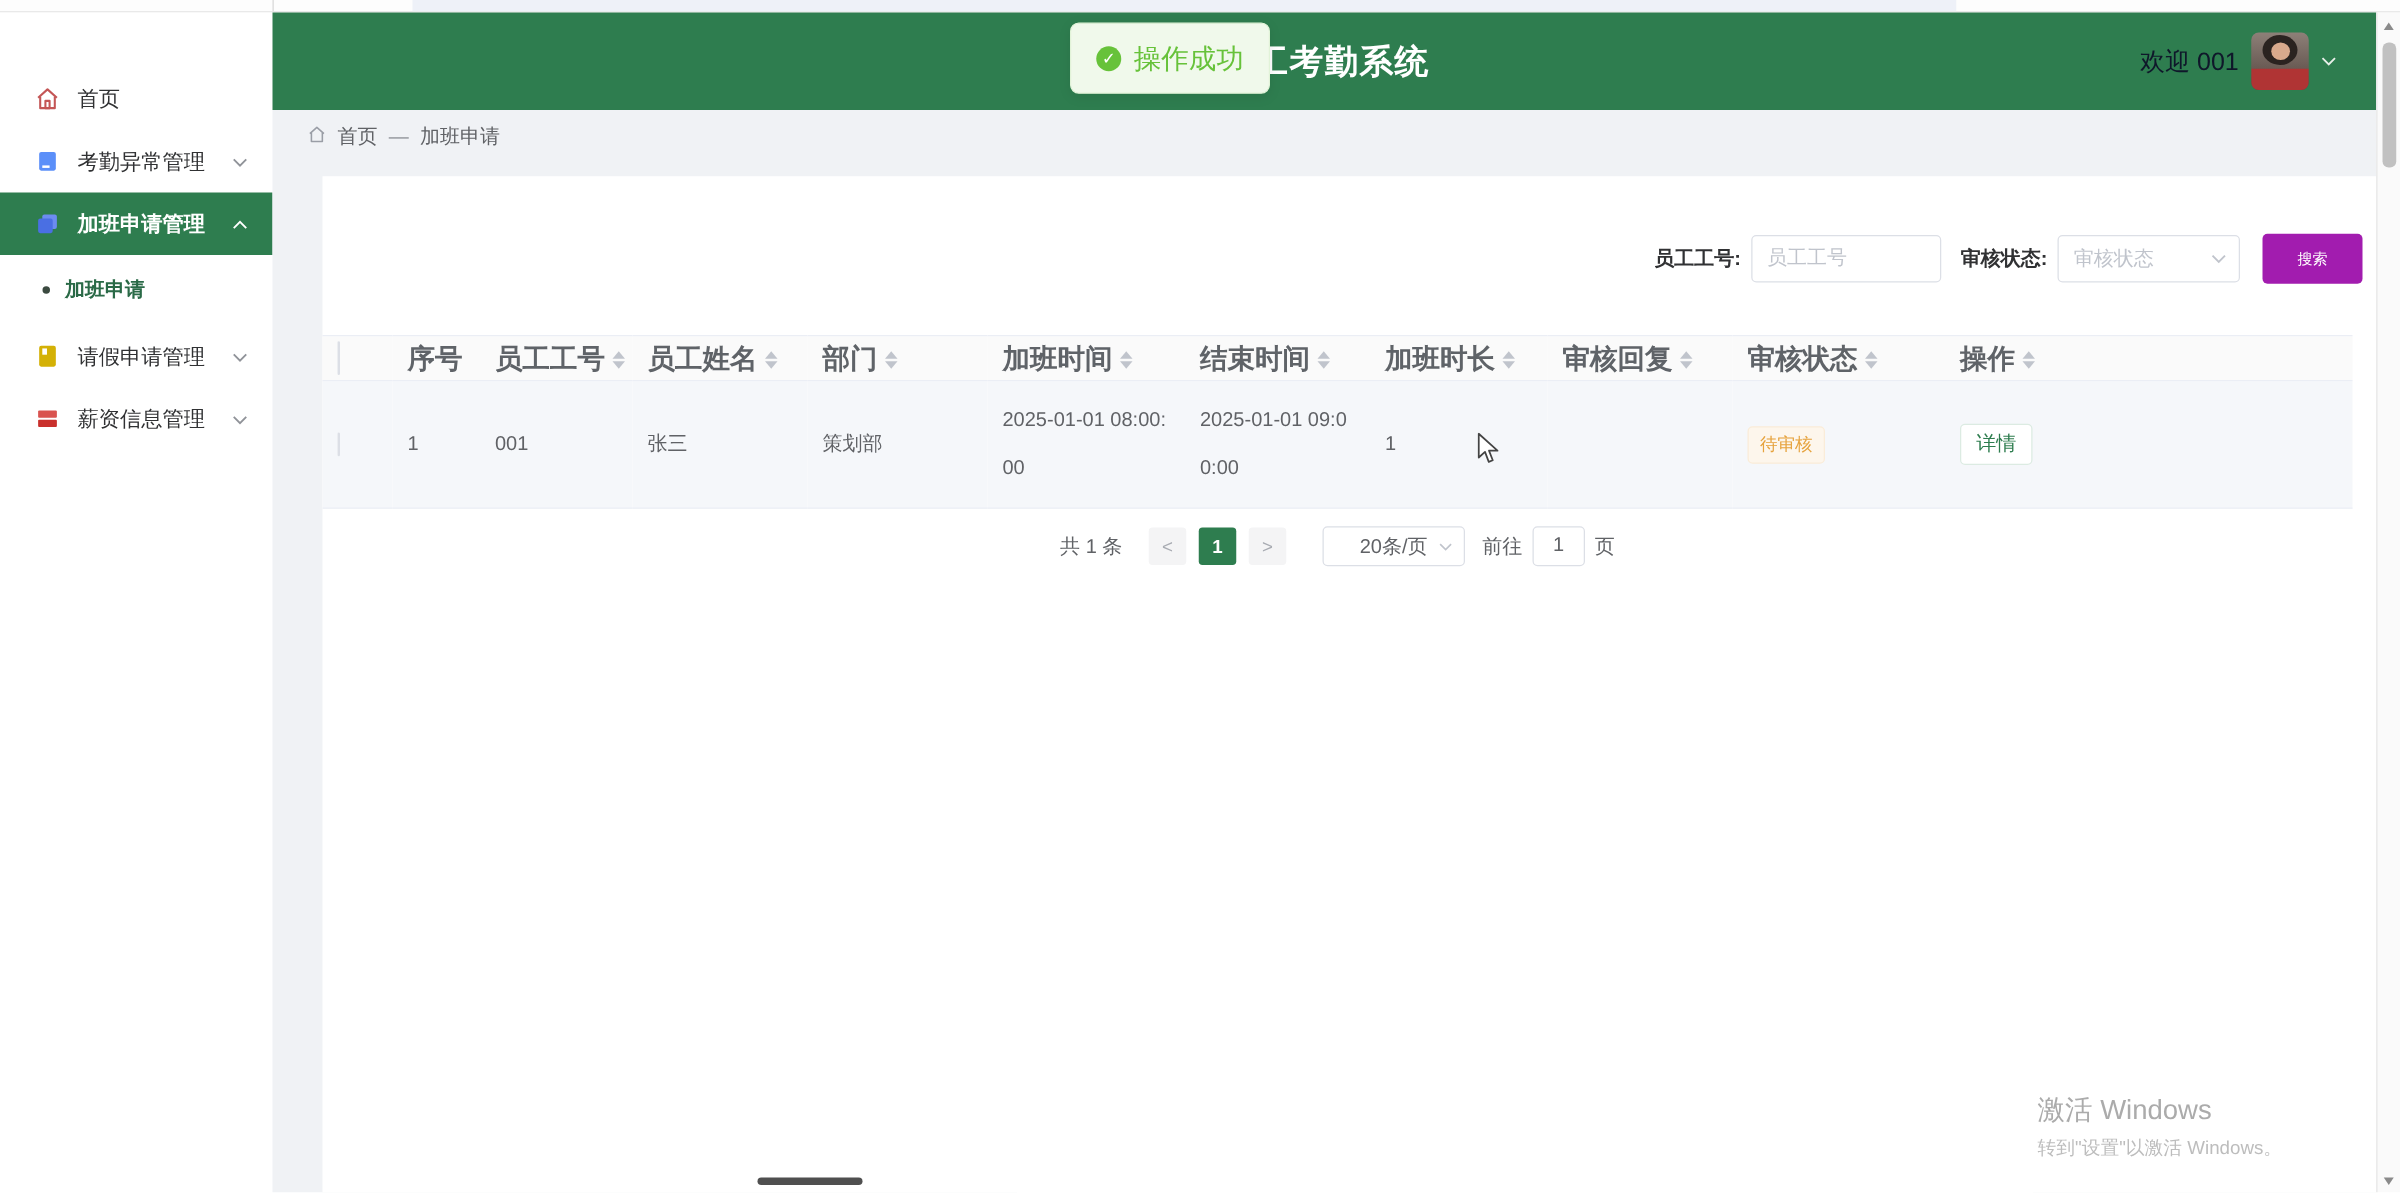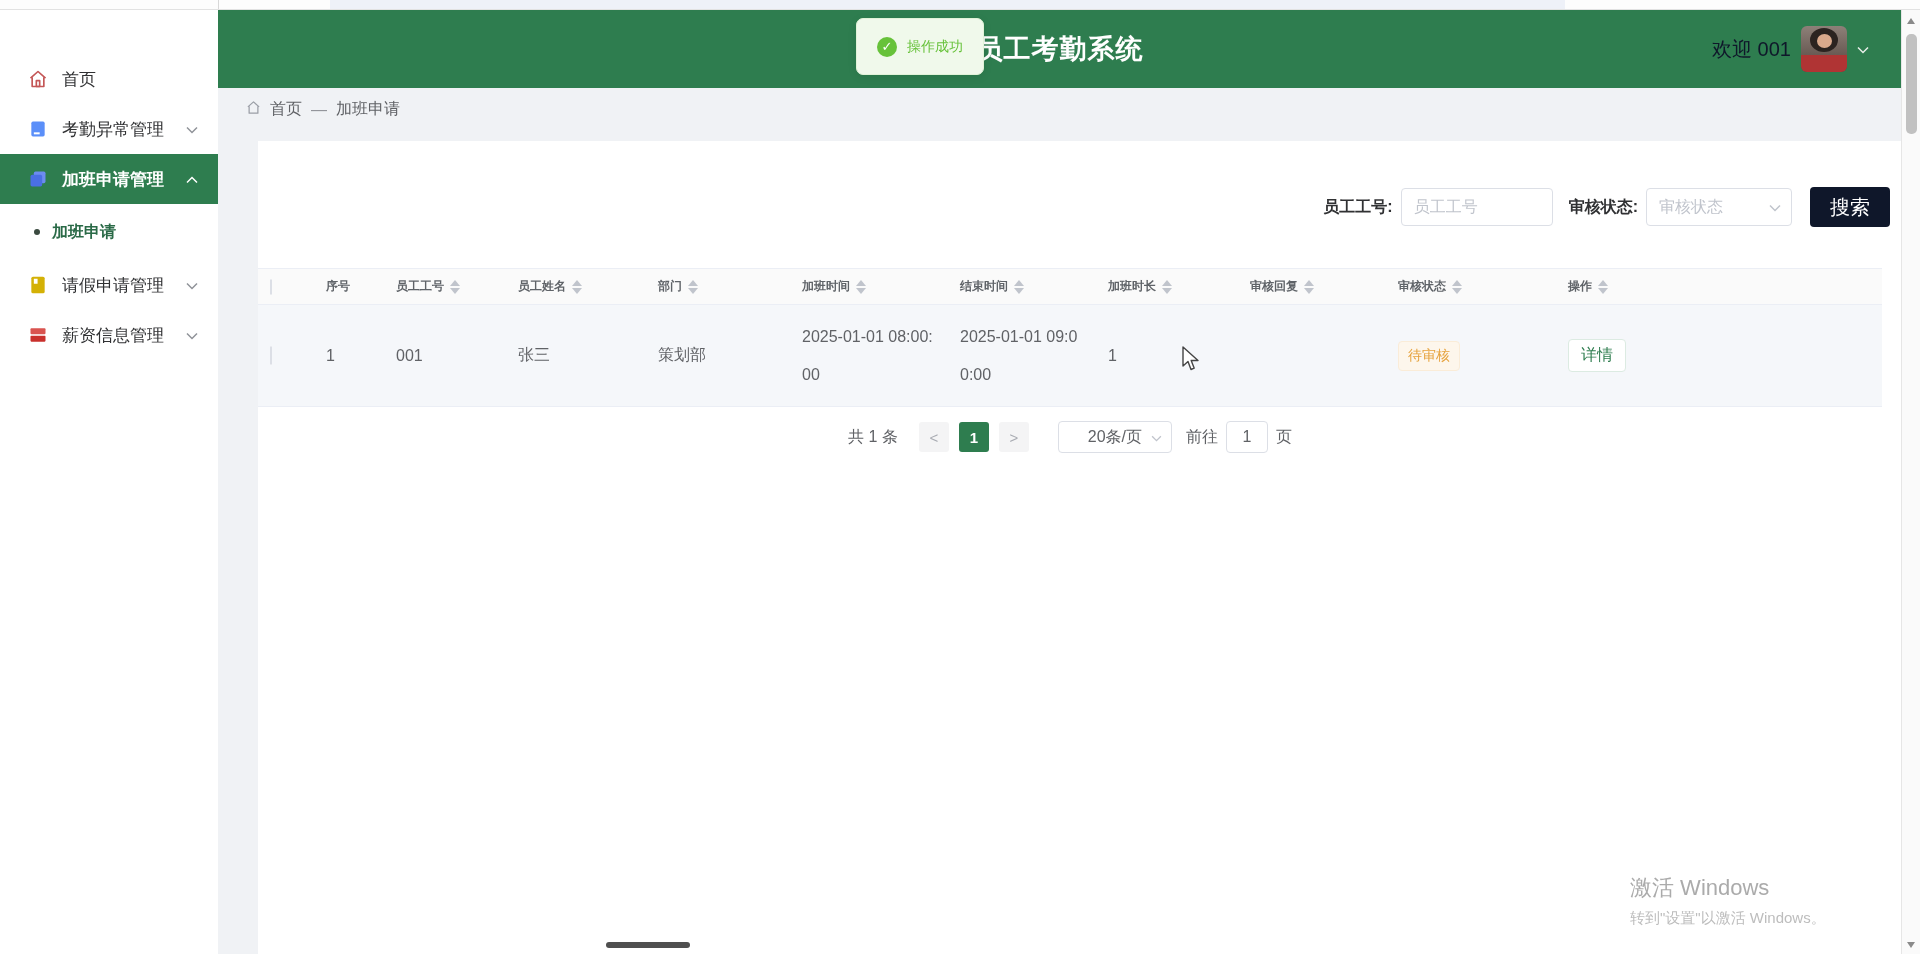--- a/index.html
+++ b/index.html
@@ -29,42 +29,42 @@
   .user-area{position:absolute;right:32px;top:50%;transform:translateY(-50%);display:flex;align-items:center;gap:10px;}
   .welcome{color:#0f172a;font-size:20px;white-space:nowrap;}
   .avatar{width:46px;height:46px;border-radius:6px;position:relative;overflow:hidden;background:linear-gradient(180deg,#8d8078 0%,#6e5f58 55%,#55463f 100%);cursor:pointer;}
   .avatar .hair{position:absolute;top:2px;left:9px;width:28px;height:24px;border-radius:50%;background:#2b2320;}
   .avatar .face{position:absolute;top:8px;left:16px;width:15px;height:14px;border-radius:50%;background:#d9a98c;}
   .avatar .shirt{position:absolute;bottom:0;left:0;width:100%;height:17px;background:#b03434;}
 
   
   .toast{position:absolute;left:856px;top:18px;height:57px;padding:0 20px;background:#f0f9eb;border:1px solid #e1f3d8;border-radius:7px;display:flex;align-items:center;gap:10px;z-index:20;box-shadow:0 2px 10px rgba(0,0,0,.08);}
   .toast .t-icon{width:20px;height:20px;border-radius:50%;background:#67c23a;color:#fff;font-size:13px;line-height:20px;text-align:center;flex:0 0 20px;}
-  .toast .t-text{color:#67c23a;font-size:14px;white-space:nowrap;font-family:Liberation Mono, monospace;}
+  .toast .t-text{color:#67c23a;font-size:22px;white-space:nowrap;font-family:Liberation Mono, monospace;}
 
   
   .main-bg{position:absolute;left:218px;top:88px;width:1683px;height:866px;background:#f0f2f5;}
   .breadcrumb{position:absolute;left:246px;top:99px;display:flex;align-items:center;gap:9px;font-size:16px;color:#606266;z-index:2;}
   .breadcrumb .b-sep{color:#909399;}
   .card{position:absolute;left:258px;top:141px;width:1748px;height:813px;background:#ffffff;}
 
   
   .filter-row{position:absolute;top:46px;right:10px;display:flex;align-items:center;height:40px;}
   .f-label{font-size:16px;font-weight:bold;color:#303133;white-space:nowrap;}
   .f-input{width:152px;height:38px;border:1px solid #dcdfe6;border-radius:4px;margin:0 16px 0 8px;padding:0 12px;font-size:16px;color:#606266;outline:none;font-family:inherit;}
   .f-input::placeholder{color:#c0c4cc;}
   .f-select{width:146px;height:38px;border:1px solid #dcdfe6;border-radius:4px;margin-left:8px;padding:0 28px 0 12px;font-size:16px;color:#c0c4cc;display:flex;align-items:center;position:relative;cursor:pointer;background:#fff;}
   .f-select .sel-caret{position:absolute;right:10px;top:50%;transform:translateY(-50%);}
-  .btn{height:40px;border:none;border-radius:4px;background:#0f172a;color:#fff;font-size:20px;cursor:pointer;font-family:inherit;white-space:nowrap;}
+  .btn{height:40px;border:none;border-radius:4px;background:#a21caf;color:#fff;font-size:12px;cursor:pointer;font-family:inherit;white-space:nowrap;}
   .btn.search{width:80px;margin-left:18px;}
   .btn.add{width:62px;margin-left:44px;}
 
   
   .tbl{position:absolute;left:0;top:127px;width:1624px;border-collapse:collapse;table-layout:fixed;}
-  .tbl th{height:36px;background:#fafafa;border-top:1px solid #ebeef5;border-bottom:1px solid #ebeef5;font-size:12px;font-weight:bold;color:#5f6368;text-align:left;padding:0 12px;white-space:nowrap;}
+  .tbl th{height:36px;background:#fafafa;border-top:1px solid #ebeef5;border-bottom:1px solid #ebeef5;font-size:22px;font-weight:bold;color:#5f6368;text-align:left;padding:0 12px;white-space:nowrap;}
   .tbl td{height:102px;background:#f5f7fa;border-bottom:1px solid #ebeef5;font-size:16px;color:#606266;text-align:left;padding:0 12px;vertical-align:middle;}
   .caret{display:inline-flex;flex-direction:column;gap:2px;margin-left:6px;vertical-align:middle;}
   .caret i{display:block;width:0;height:0;border-left:5px solid transparent;border-right:5px solid transparent;}
   .caret .cu{border-bottom:6px solid #c0c4cc;}
   .caret .cd{border-top:6px solid #c0c4cc;}
   .checkbox{width:16px;height:16px;border:1px solid #dcdfe6;border-radius:2px;background:#fff;cursor:pointer;}
   .dt-cell{word-break:break-all;line-height:2.35;margin-top:38px;}
   .tag-warning{display:inline-block;padding:5px 9px;font-size:14px;color:#e6a23c;background:#fdf6ec;border:1px solid #faecd8;border-radius:4px;white-space:nowrap;}
   .link-detail{display:inline-block;padding:5px 12px;font-size:16px;color:#2e7d4f;background:#fff;border:1px solid #dcebe2;border-radius:4px;cursor:pointer;white-space:nowrap;}
 

